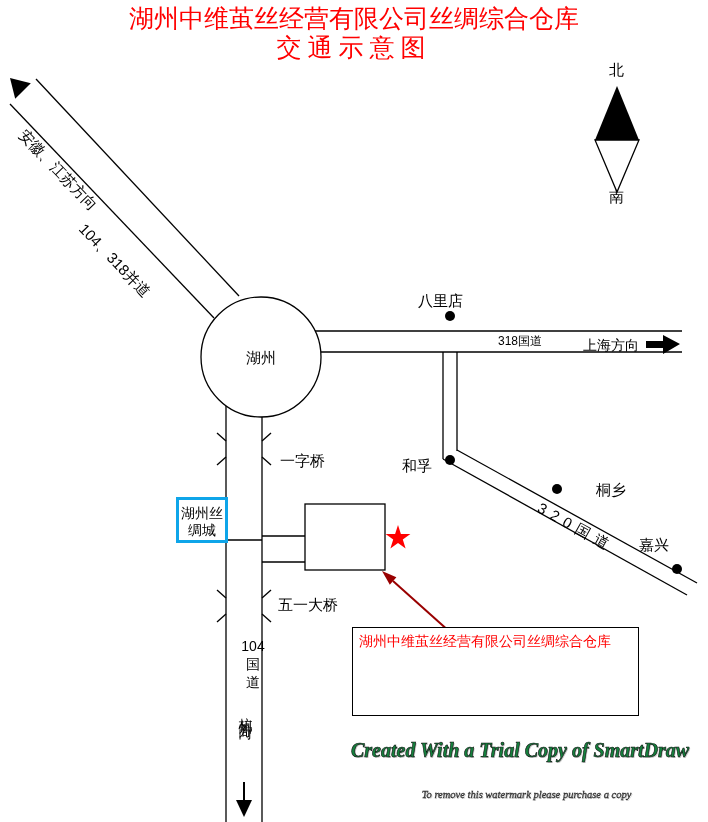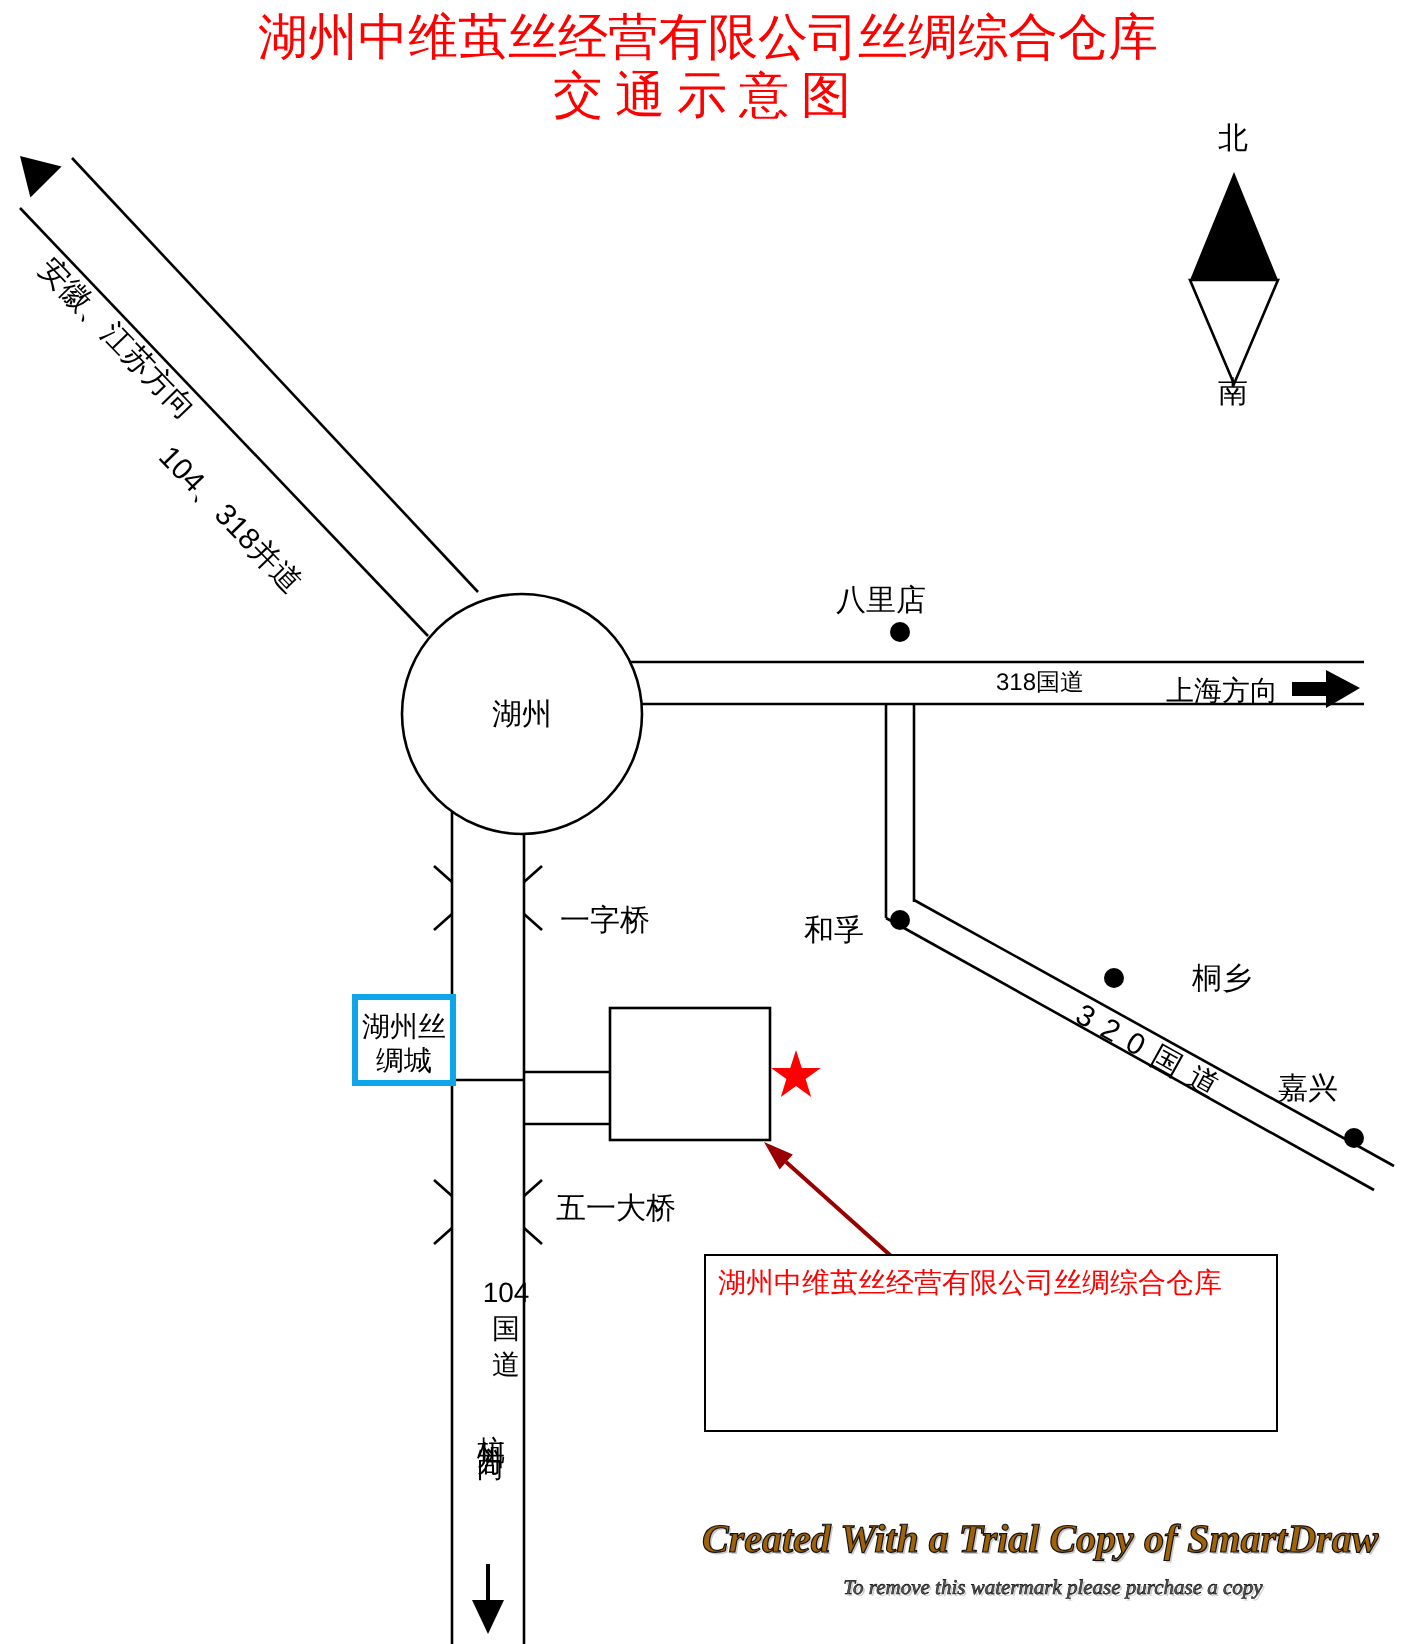--- a/index.html
+++ b/index.html
@@ -33,23 +33,23 @@
     writing-mode:vertical-rl;text-orientation:upright;letter-spacing:3px;
   }
   .infobox{
     position:absolute;left:352px;top:627px;width:287px;height:89px;box-sizing:border-box;
     border:1px solid #000;background:#fff;padding:4px 6px;
     color:var(--info-red,#f00);font-size:14px;line-height:18px;
   }
   .ib-label{display:inline-block;width:82px;}
   .ib-indent{display:inline-block;margin-left:82px;}
   .wm1{
-    position:absolute;left:351px;top:759px;width:352px;white-space:nowrap;
+    position:absolute;left:351px;top:739px;width:352px;white-space:nowrap;
     font-family:"Liberation Serif","DejaVu Serif",serif;font-weight:bold;font-style:italic;font-size:20px;
-    color:#a16207;-webkit-text-stroke:0.6px #111;text-shadow:1px 1px 0 #c9c9c9;
+    color:#15803d;-webkit-text-stroke:0.6px #111;text-shadow:1px 1px 0 #c9c9c9;
   }
   .wm2{
     position:absolute;left:351px;top:789px;width:351px;text-align:center;white-space:nowrap;
     font-family:"Liberation Serif","DejaVu Serif",serif;font-weight:normal;font-style:italic;font-size:10.5px;
     color:#5a5a5a;-webkit-text-stroke:0.3px #111;text-shadow:1px 1px 0 #cfcfcf;
   }
 </style>
 </head>
 <body>
 

